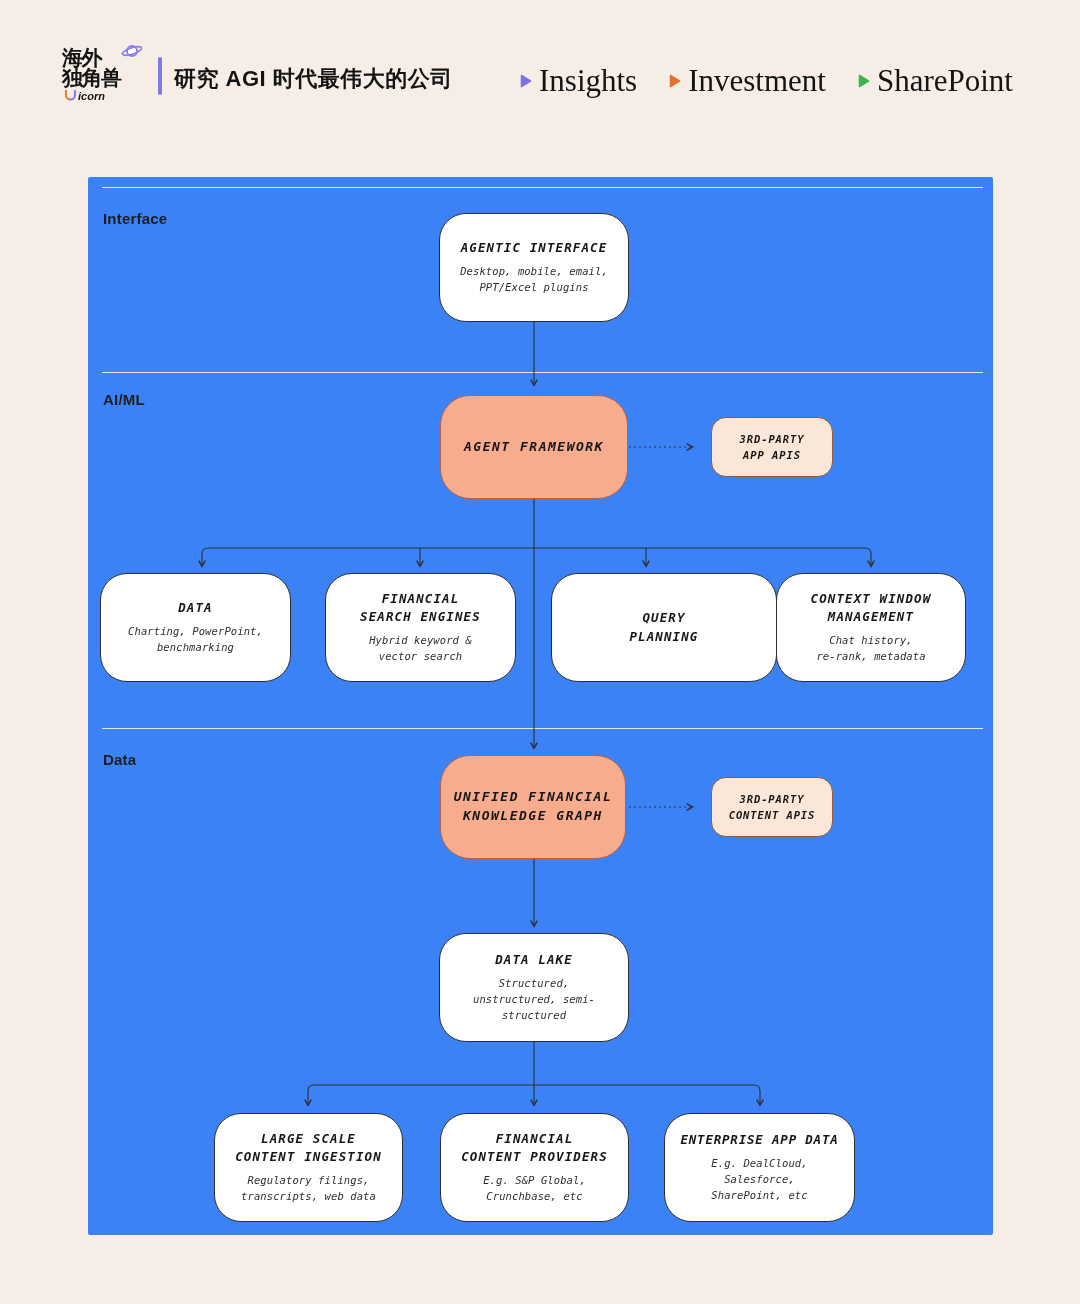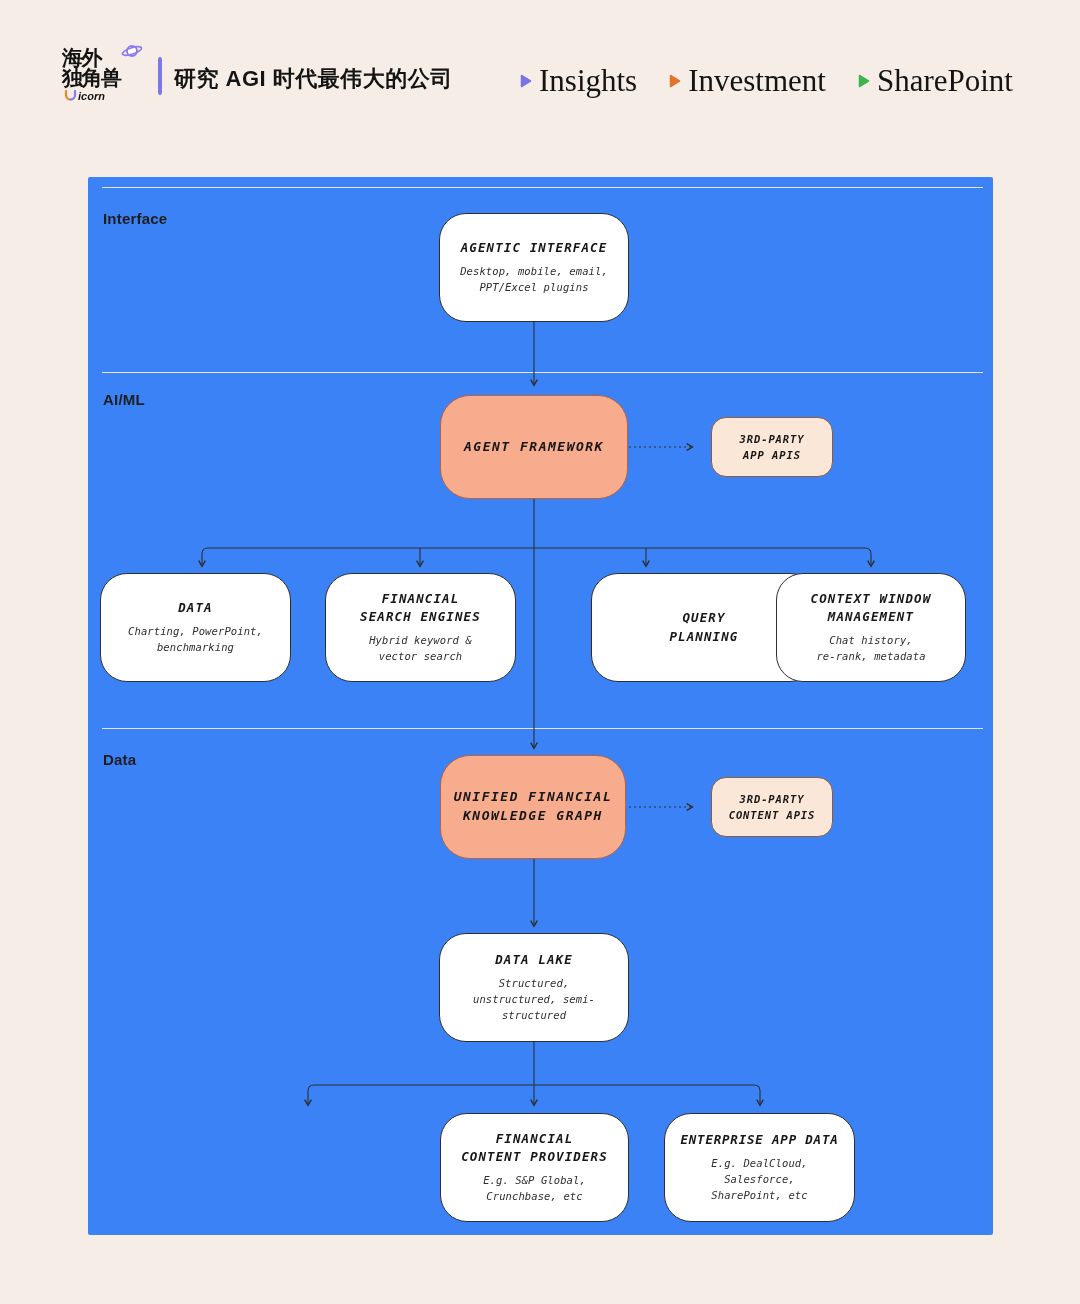--- a/index.html
+++ b/index.html
@@ -45,21 +45,21 @@
   .salmon { background:#F7AC8E; border:1.3px solid #BF5F3B; border-radius:30px; }
   .salmon .node-title { font-size:13px; letter-spacing:1.5px; }
   .peach { background:#FAE7D7; border:1px solid #8F5B3B; border-radius:15px; padding:6px;margin-left:12px; }
   .peach .node-title { font-size:10.5px; letter-spacing:0.9px; line-height:1.55; }
   
   .n-agentic     { left:351px; top:36px;  width:190px; height:109px; }
   .n-agent       { left:352px; top:218px; width:188px; height:104px; }
   .n-appapis     { left:611px; top:240px; width:122px; height:60px; }
   .n-tools       { left:12px;  top:396px; width:191px; height:109px; }
   .n-fse         { left:237px; top:396px; width:191px; height:109px; }
-  .n-query       { left:463px; top:396px; width:226px; height:109px;margin-left:40px; }
+  .n-query       { left:463px; top:396px; width:226px; height:109px; }
   .n-cwm         { left:688px; top:396px; width:190px; height:109px; }
   .n-unified     { left:352px; top:578px; width:186px; height:104px; }
   .n-contentapis { left:611px; top:600px; width:122px; height:60px; }
   .n-datalake    { left:351px; top:756px; width:190px; height:109px; }
   .n-ingestion   { left:126px; top:936px; width:189px; height:109px; }
   .n-providers   { left:352px; top:936px; width:189px; height:109px; }
   .n-enterprise  { left:576px; top:936px; width:191px; height:109px; }
   .n-enterprise .node-title { letter-spacing:0.8px; }
 </style>
 </head>
@@ -199,20 +199,26 @@
 CONTENT APIS</div>
     </div>
 
     <div class="node n-datalake">
       <div class="node-title">DATA LAKE</div>
       <div class="node-sub">Structured,
 unstructured, semi-
 structured</div>
     </div>
 
+    <div class="node n-ingestion">
+      <div class="node-title">LARGE SCALE
+CONTENT INGESTION</div>
+      <div class="node-sub">Regulatory filings,
+transcripts, web data</div>
+    </div>
 
     <div class="node n-providers">
       <div class="node-title">FINANCIAL
 CONTENT PROVIDERS</div>
       <div class="node-sub">E.g. S&amp;P Global,
 Crunchbase, etc</div>
     </div>
 
     <div class="node n-enterprise">
       <div class="node-title">ENTERPRISE APP DATA</div>

